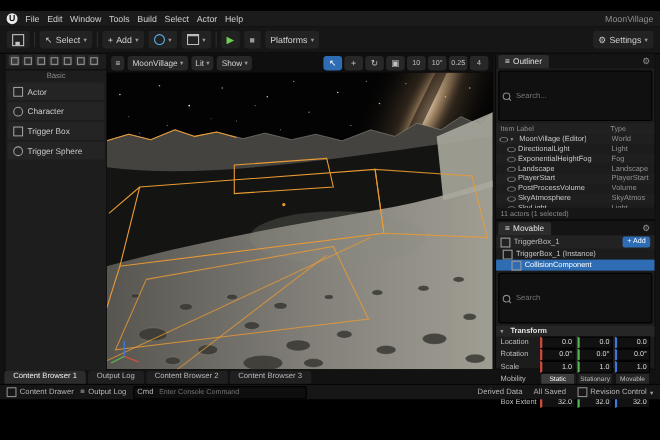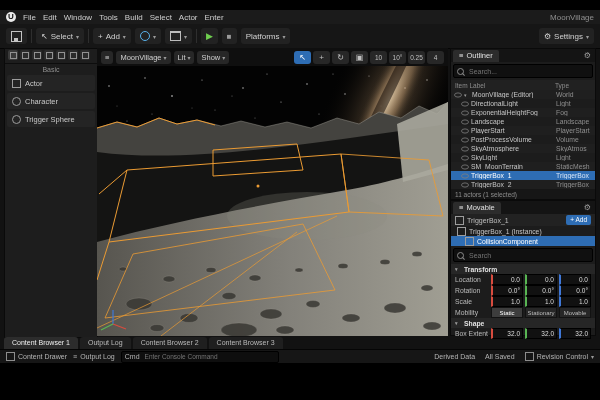--- a/index.html
+++ b/index.html
@@ -67,21 +67,21 @@
   
   #right-panel{position:absolute;top:38px;left:450px;width:146px;height:288px;}
   .panel{background:#1c1c1c;border:1px solid #0a0a0a;display:flex;flex-direction:column;position:absolute;left:0;right:0;}
   #outliner{top:0;height:150px;}
   #details{top:152px;bottom:0;}
   .ptabs{height:13px;background:#141414;display:flex;align-items:flex-end;padding:0 2px;gap:2px;flex:none;}
   .ptab{background:#2c2c2c;border-radius:2px 2px 0 0;padding:0 6px;font-size:7.5px;line-height:12px;
         color:#e0e0e0;display:flex;gap:3px;align-items:center;}
   .pgear{margin-left:auto;font-size:8px;color:#9a9a9a;line-height:12px;padding:0 2px;}
   .psearch{height:12px;margin:2px;background:#101010;border:1px solid #000;border-radius:2px;
-           display:flex;align-items:center;gap:3px;padding:0 3px;flex:none;}
+           display:flex;align-items:center;gap:3px;padding:16px 3px;flex:none;}
   .psearch input{flex:1;width:40px;background:transparent;border:0;outline:0;color:#bbb;font-size:7px;}
   .ocols{height:10px;display:flex;font-size:6.5px;color:#8d8d8d;background:#212121;align-items:center;
          padding:0 4px;flex:none;}
   .ocols .c2{margin-left:auto;width:36px;}
   .orows{flex:1;overflow:hidden;}
   .orow{height:9px;display:flex;align-items:center;font-size:6.8px;color:#c6c6c6;padding:0 3px;gap:2px;}
   .orow:nth-child(odd){background:#1f1f1f;}
   .orow.sel{background:#2e6db4;color:#fff;}
   .orow .name{white-space:nowrap;overflow:hidden;}
   .orow .type{margin-left:auto;width:36px;flex:none;color:#8f8f8f;white-space:nowrap;overflow:hidden;}
@@ -135,21 +135,21 @@
 
   <div id="menubar">
     <div class="logo">U</div>
     <span class="menu">File</span>
     <span class="menu">Edit</span>
     <span class="menu">Window</span>
     <span class="menu">Tools</span>
     <span class="menu">Build</span>
     <span class="menu">Select</span>
     <span class="menu">Actor</span>
-    <span class="menu">Enter</span>
+    <span class="menu">Help</span>
     <span id="project-name">MoonVillage</span>
   </div>
 
   <div id="toolbar">
     <div class="tbtn">
           <i class="i-save"></i>
         </div>
     <div class="tsep"></div>
     <div class="tbtn">
       <span>↖</span>
@@ -214,20 +214,24 @@
           </div>
     </div>
     <div class="lp-section">Basic</div>
     <div class="lp-item">
           <i class="ic"></i>
           <span>Actor</span>
         </div>
     <div class="lp-item">
           <i class="ic round"></i>
           <span>Character</span>
+        </div>
+    <div class="lp-item">
+          <i class="ic"></i>
+          <span>Trigger Box</span>
         </div>
     <div class="lp-item">
           <i class="ic round"></i>
           <span>Trigger Sphere</span>
         </div>
   </div>
 
   <div id="viewport">
     <div class="vp-toolbar">
       <div class="vbtn">

